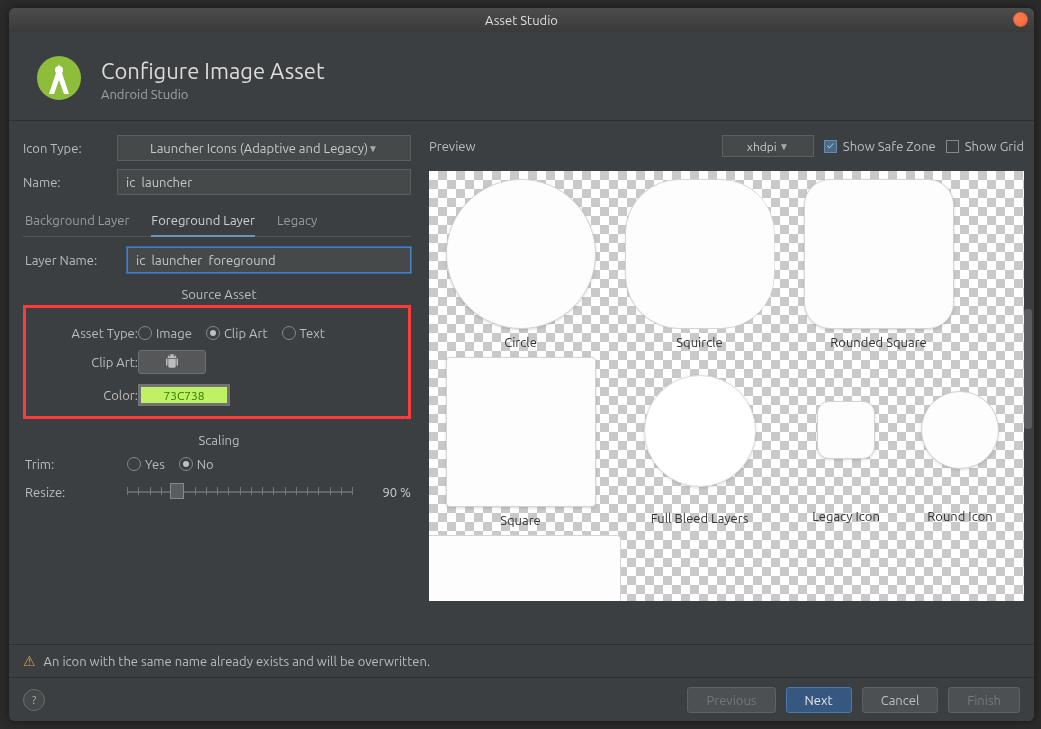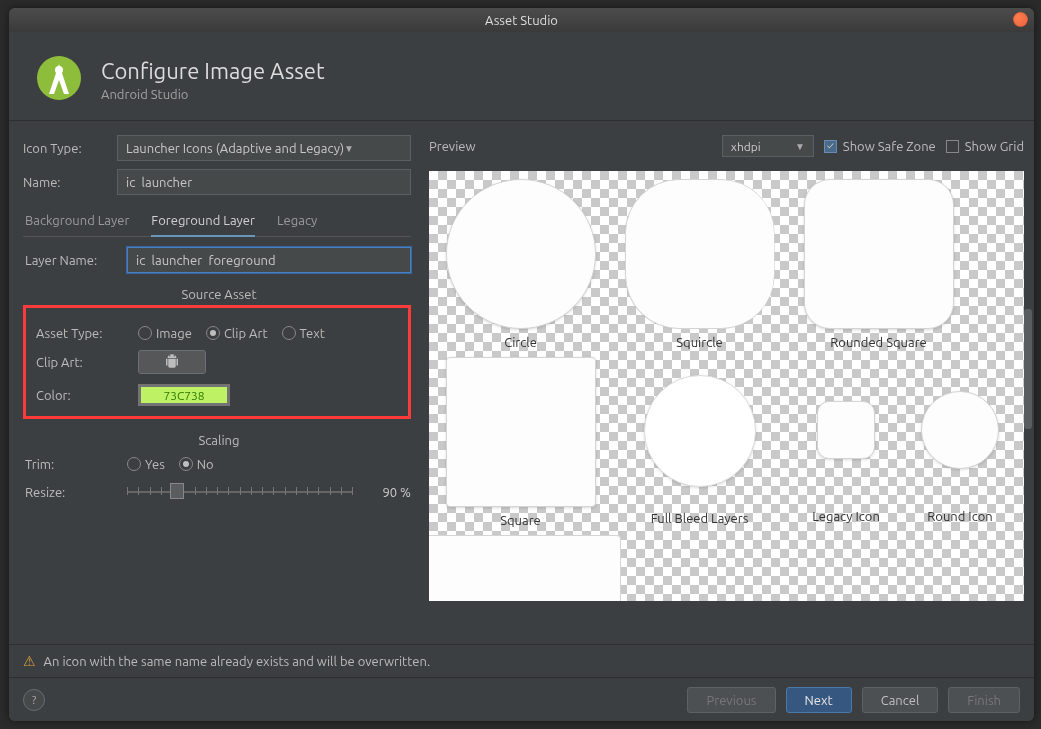--- a/index.html
+++ b/index.html
@@ -66,21 +66,21 @@
   .form-row { display: flex; align-items: center; margin-bottom: 8px; }
   .form-row label.lhs { width: 94px; color: #bbb; }
   .select, .input {
     background: #45494a;
     border: 1px solid #5b5f61;
     color: #c8c8c8;
     height: 26px;
     padding: 0 8px;
     font-size: 13px;
   }
-  .select { flex: 1; position: relative; display:flex; align-items:center; justify-content:flex-start; }
+  .select { flex: 1; position: relative; display:flex; align-items:center; justify-content:center; }
   .input { flex: 1; }
   .input.focus { border: 1px solid #4a7dbf; box-shadow: 0 0 0 1px #356aa0; }
   .chev { font-size: 10px; color:#aaa; }
 
   .tabs { display:flex; gap: 22px; border-bottom:1px solid #555; margin-top:10px; padding: 0 2px; }
   .tab { padding: 8px 0; color:#9a9a9a; cursor:pointer; }
   .tab.active { color:#d0d0d0; border-bottom:2px solid #6897bb; margin-bottom:-1px; }
 
   .sub-row { display:flex; align-items:center; margin: 10px 0 0 2px; }
   .sub-row label.lhs { width:102px; }
@@ -106,20 +106,21 @@
     width: 92px; height: 22px; background:#bef264;
     color:#2b7b00; font-size:12px; display:flex;
     align-items:center; justify-content:center;
     border:3px solid #737373;
   }
 
   .redbox {
     border:3px solid #ff3a3a;
     padding: 8px 8px 10px 8px;
     margin: 4px 0 3px 0;
+    text-align: right;
   }
 
   .slider-wrap { display:flex; align-items:center; gap:12px; flex:1;justify-content:center; }
   .slider {
     position:relative; height: 22px; flex:1;
   }
   .slider-track {
     position:absolute; left:0; right:0; top:10px; height:2px; background:#666;
   }
   .slider-ticks {
@@ -134,21 +135,21 @@
   }
   .resize-val { width:46px; text-align:right; color:#ccc; }
 
   
   .preview-head { display:flex; align-items:center; gap:10px; }
   .preview-head .title { color:#bbb; flex:1; }
   .dens-select {
     width: 92px; height:22px; background:#45494a;
     border:1px solid #5b5f61; display:flex;
     align-items:center; justify-content:space-between;
-    padding:0 8px; font-size:12px; color:#ccc;
+    padding:0 24px; font-size:12px; color:#ccc;
   }
   .cb { display:flex; align-items:center; gap:6px; color:#bbb; font-size:13px; }
   .cb .box {
     width:13px; height:13px; border:1px solid #888;
     background:#3c3f41; display:flex; align-items:center; justify-content:center;
     font-size:10px; color:#ccc; line-height:1;
   }
   .cb.checked .box { background:#4a6a8a; border-color:#6a8aaf; }
 
   .preview-canvas {

